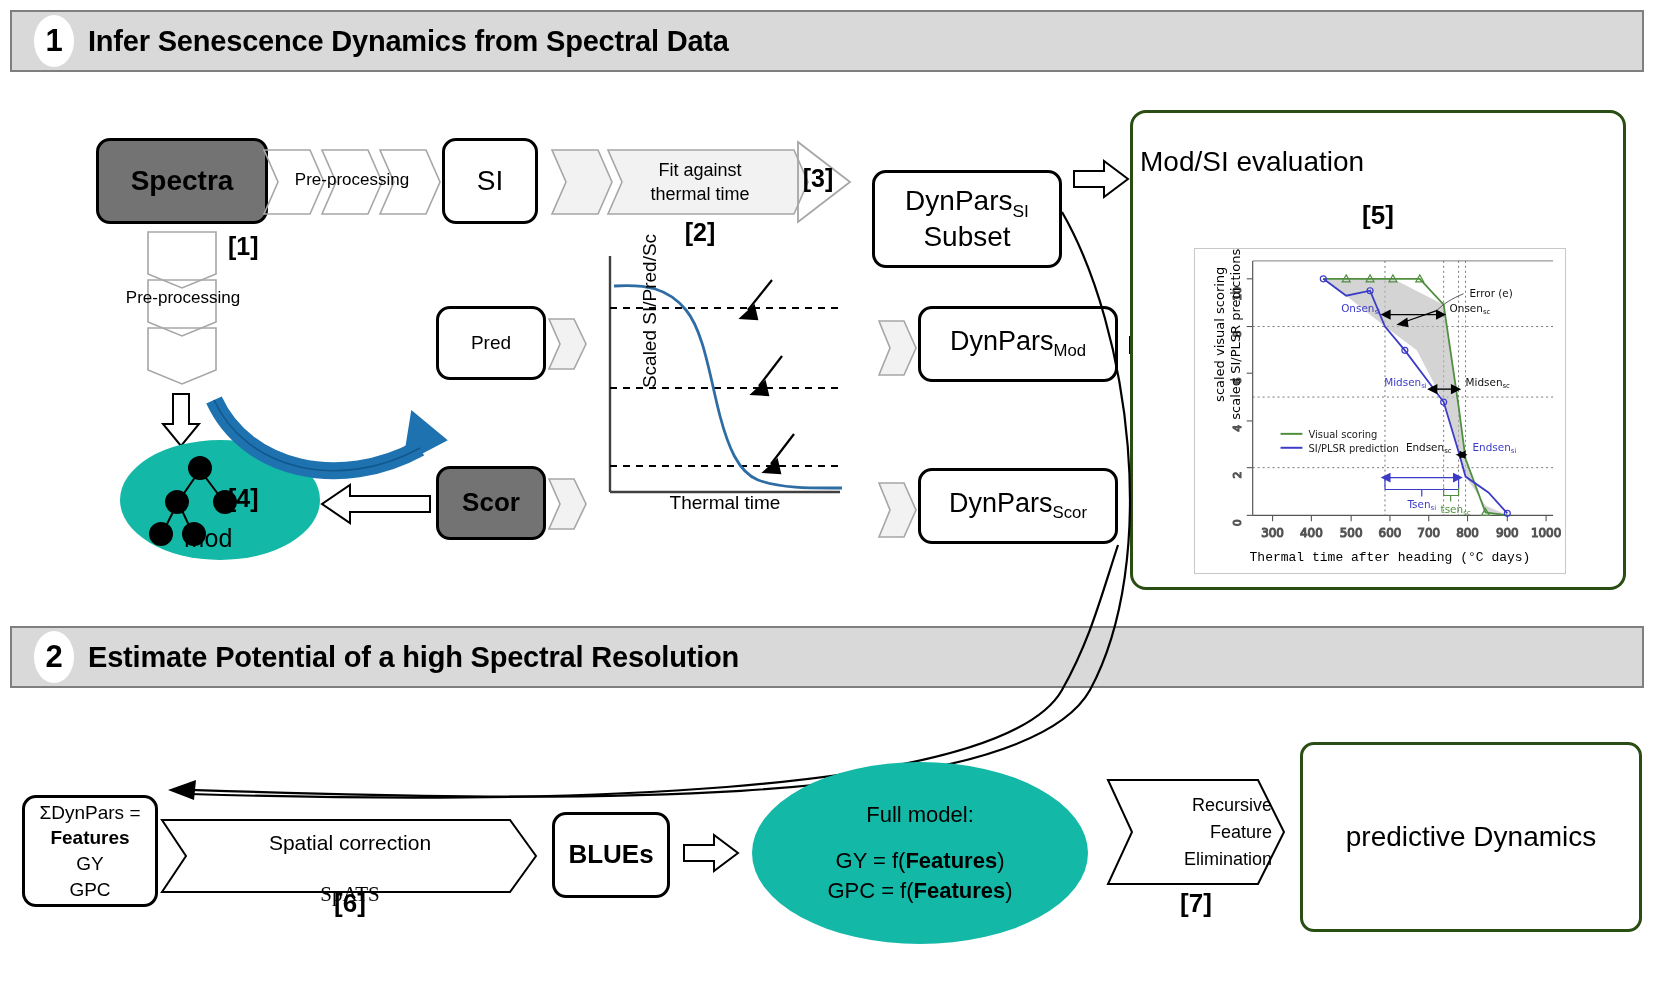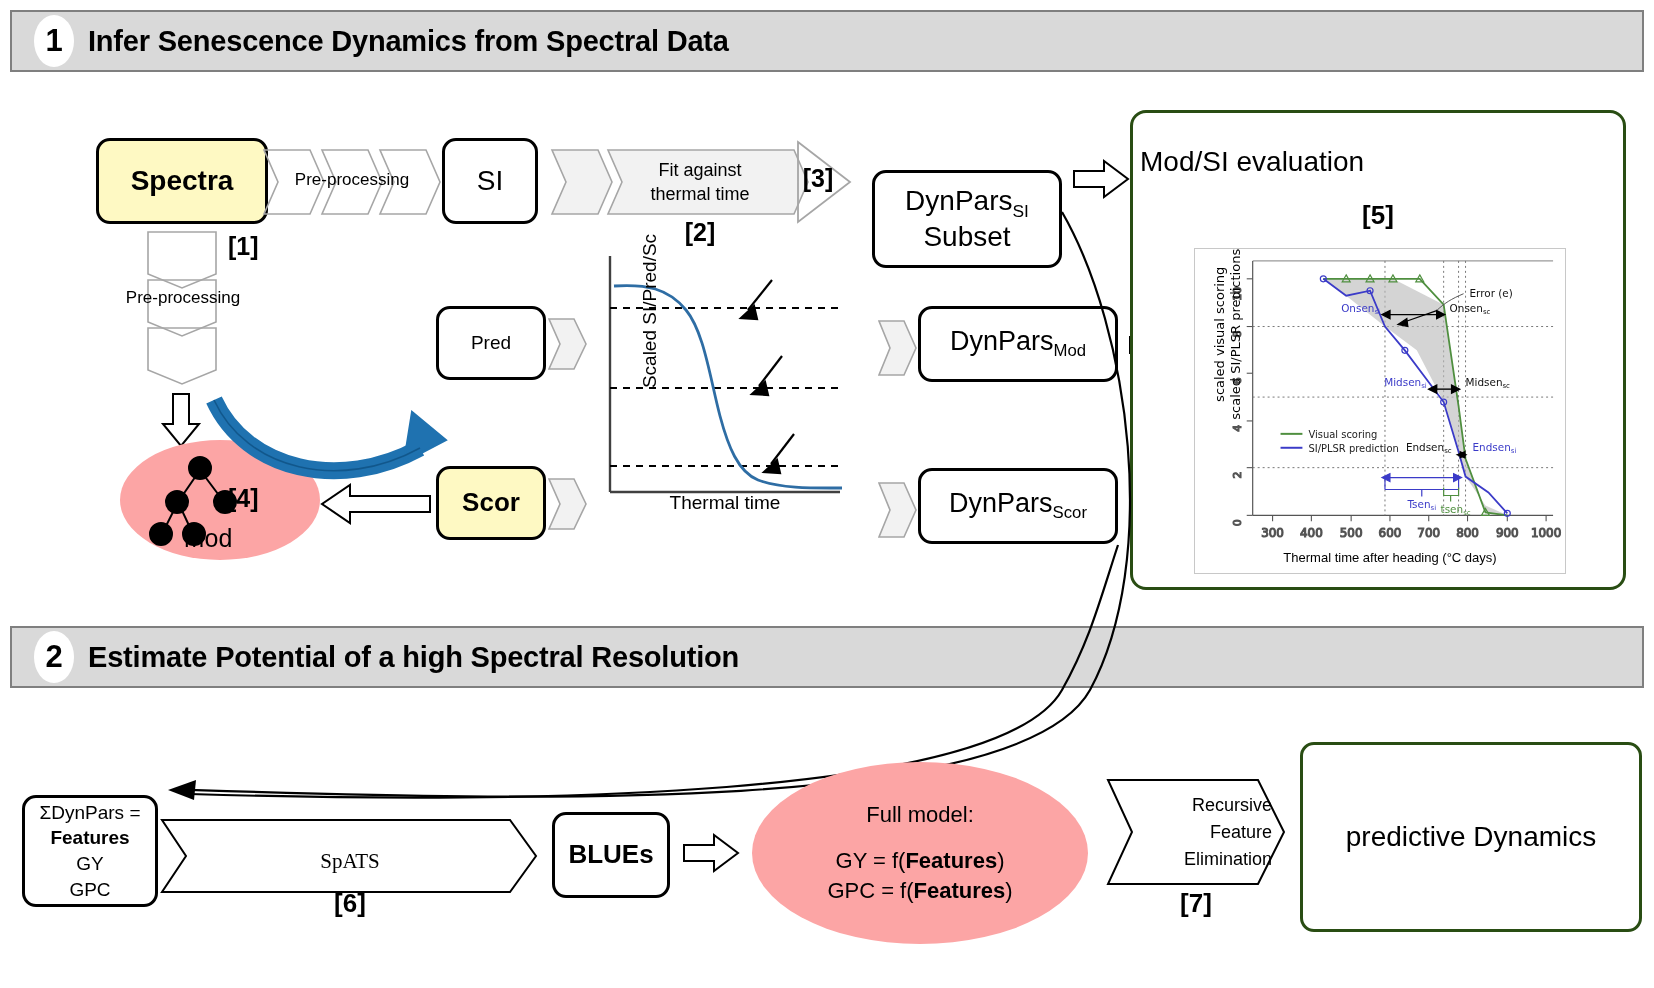--- a/index.html
+++ b/index.html
@@ -22,28 +22,28 @@
     font-family:"Liberation Sans", sans-serif;
   }
   .sect-title{ font-size:29px; font-weight:bold; letter-spacing:-0.2px; }
 
   
   .rbox{
     border:3px solid #000; border-radius:14px; background:#fff;
     display:flex; flex-direction:column; align-items:center; justify-content:center;
     text-align:center; line-height:1.12;
   }
-  .rbox.green{ background:#fef9c3; font-weight:bold; }
+  .rbox.green{ background:#737373; font-weight:bold; }
   .rbox.greenline{ border-color:#294d13; border-width:3px; }
   .rbox .sub{ font-size:0.62em; vertical-align:sub; }
   .chev-svg{ position:absolute; inset:0; width:100%; height:100%; }
 
   
   .ellipse{
-    background:#fca5a5; border-radius:50%;
+    background:#14b8a6; border-radius:50%;
     display:flex; flex-direction:column; align-items:center; justify-content:center;
     text-align:center; line-height:1.35;
   }
 
   
   .layer{ position:absolute; left:0; top:0; width:1654px; height:988px; pointer-events:none; }
 
   .mono-note{ font-family:Liberation Serif, serif;margin-top:18px; }
 </style>
 </head>
@@ -364,21 +364,21 @@
       <text x="262" y="266" fill="#4f8f3f" text-anchor="middle">tsen<tspan font-size="7" dy="2">sc</tspan></text>
     </g>
   </svg>
 </div>
 
 <div class="abs" style="left:1118px; top:318px; width:220px; transform:rotate(-90deg); transform-origin:center center;
             text-align:center; font-size:13px; font-family:'DejaVu Sans', sans-serif; line-height:1.25;">
   <div>scaled visual scoring</div>
   <div>scaled SI/PLSR predictions</div>
 </div>
-<div class="abs" style="left:1240px; top:550px; width:300px; text-align:center; font-size:13px; font-family:Liberation Sans, sans-serif;">Thermal time after heading (°C days)</div>
+<div class="abs" style="left:1240px; top:550px; width:300px; text-align:center; font-size:13px; font-family:Liberation Mono, monospace;">Thermal time after heading (°C days)</div>
 
 <div class="abs sect-bar" style="left:10px; top:626px; width:1634px; height:62px;">
   <div class="sect-num">2</div>
   <div class="sect-title">Estimate Potential of a high Spectral Resolution</div>
 </div>
 
 <svg class="layer" viewBox="0 0 1654 988">
   <path d="M1062,212 C1130,330 1160,560 1090,690 C1020,816 520,800 190,790" fill="none" stroke="#000" stroke-width="2.2"></path>
   <polygon points="168,790 196,780 194,800" fill="#000"></polygon>
   <path d="M1118,545 C1100,600 1090,640 1062,690 C1000,800 520,804 190,794" fill="none" stroke="#000" stroke-width="2.2"></path>
@@ -390,20 +390,21 @@
   <span>GY</span>
   <span>GPC</span>
 </div>
 
 <div class="abs" style="left:160px; top:818px; width:378px; height:76px;">
   <svg class="chev-svg" viewBox="0 0 378 76" preserveAspectRatio="none">
     <path d="M2,2 L350,2 L376,38 L350,74 L2,74 L26,38 Z" fill="#fff" stroke="#000" stroke-width="2"></path>
   </svg>
 </div>
 <div class="abs" style="left:180px; top:827px; width:340px; text-align:center; font-size:21px; line-height:1.55;">
+  <div>Spatial correction</div>
   <div class="mono-note">SpATS</div>
 </div>
 <div class="abs" style="left:300px; top:888px; width:100px; text-align:center; font-size:26px; font-weight:bold;">[6]</div>
 
 <div class="abs rbox" style="left:552px; top:812px; width:118px; height:86px; font-size:26px;font-weight:bold;">
   <span>BLUEs</span>
 </div>
 
 <div class="abs" style="left:682px; top:832px; width:58px; height:42px;">
   <svg class="chev-svg" viewBox="0 0 58 42" preserveAspectRatio="none">

